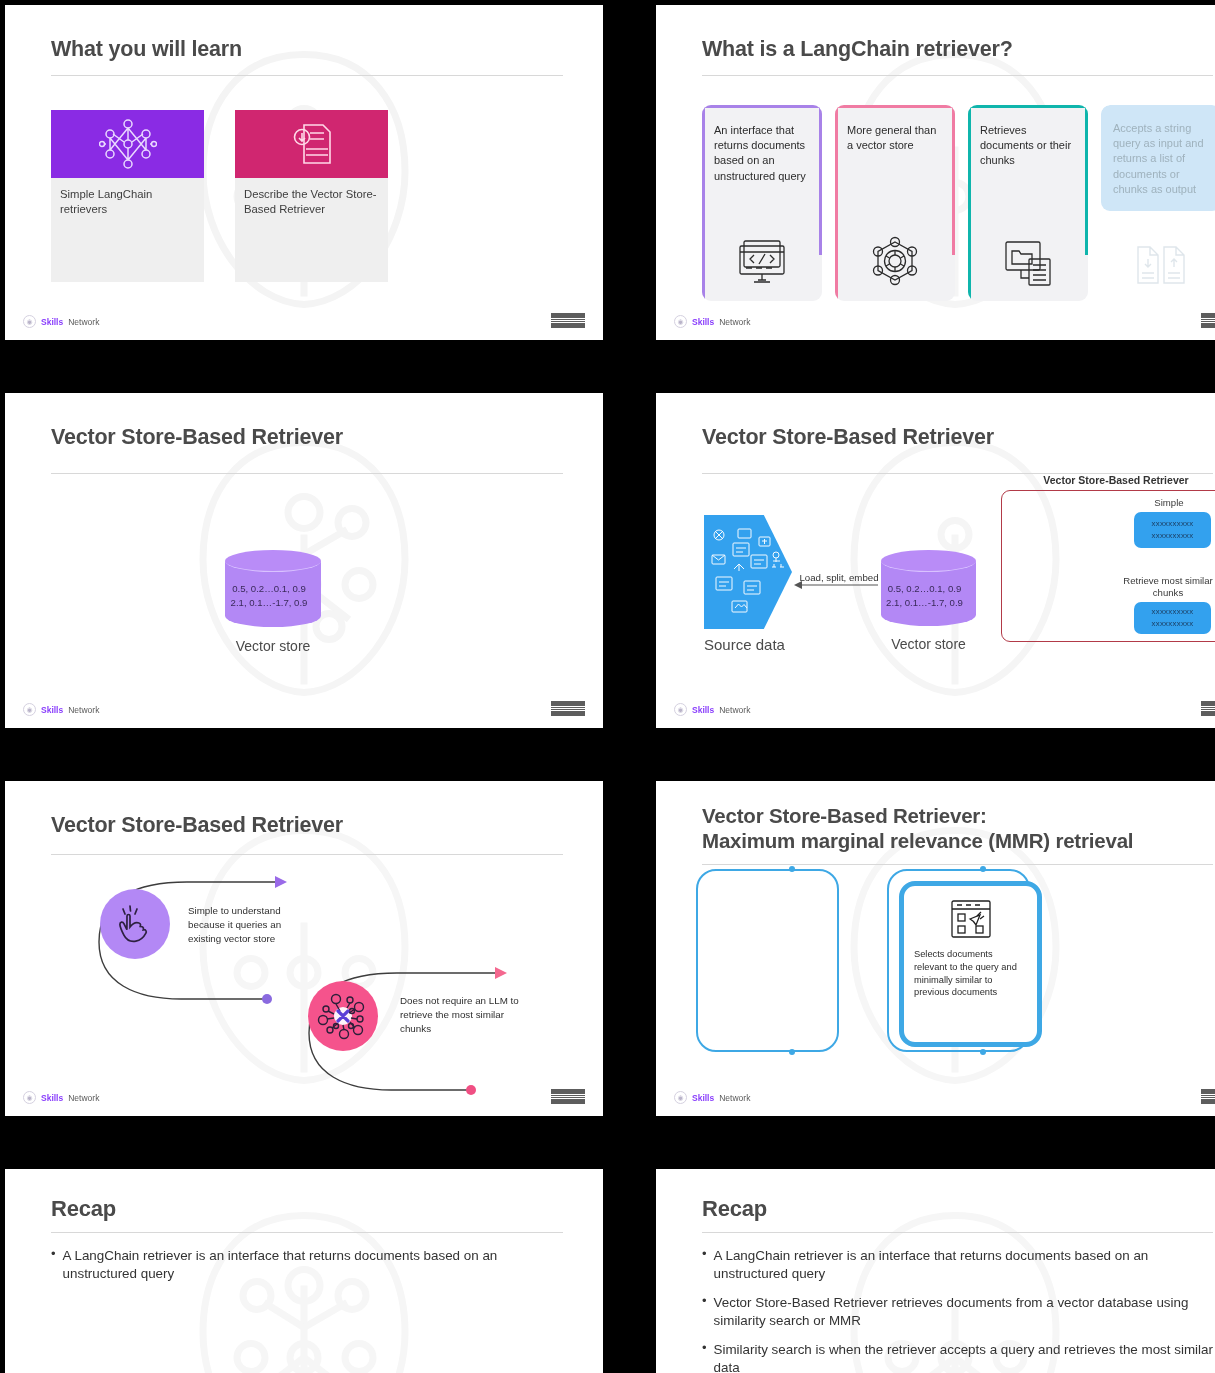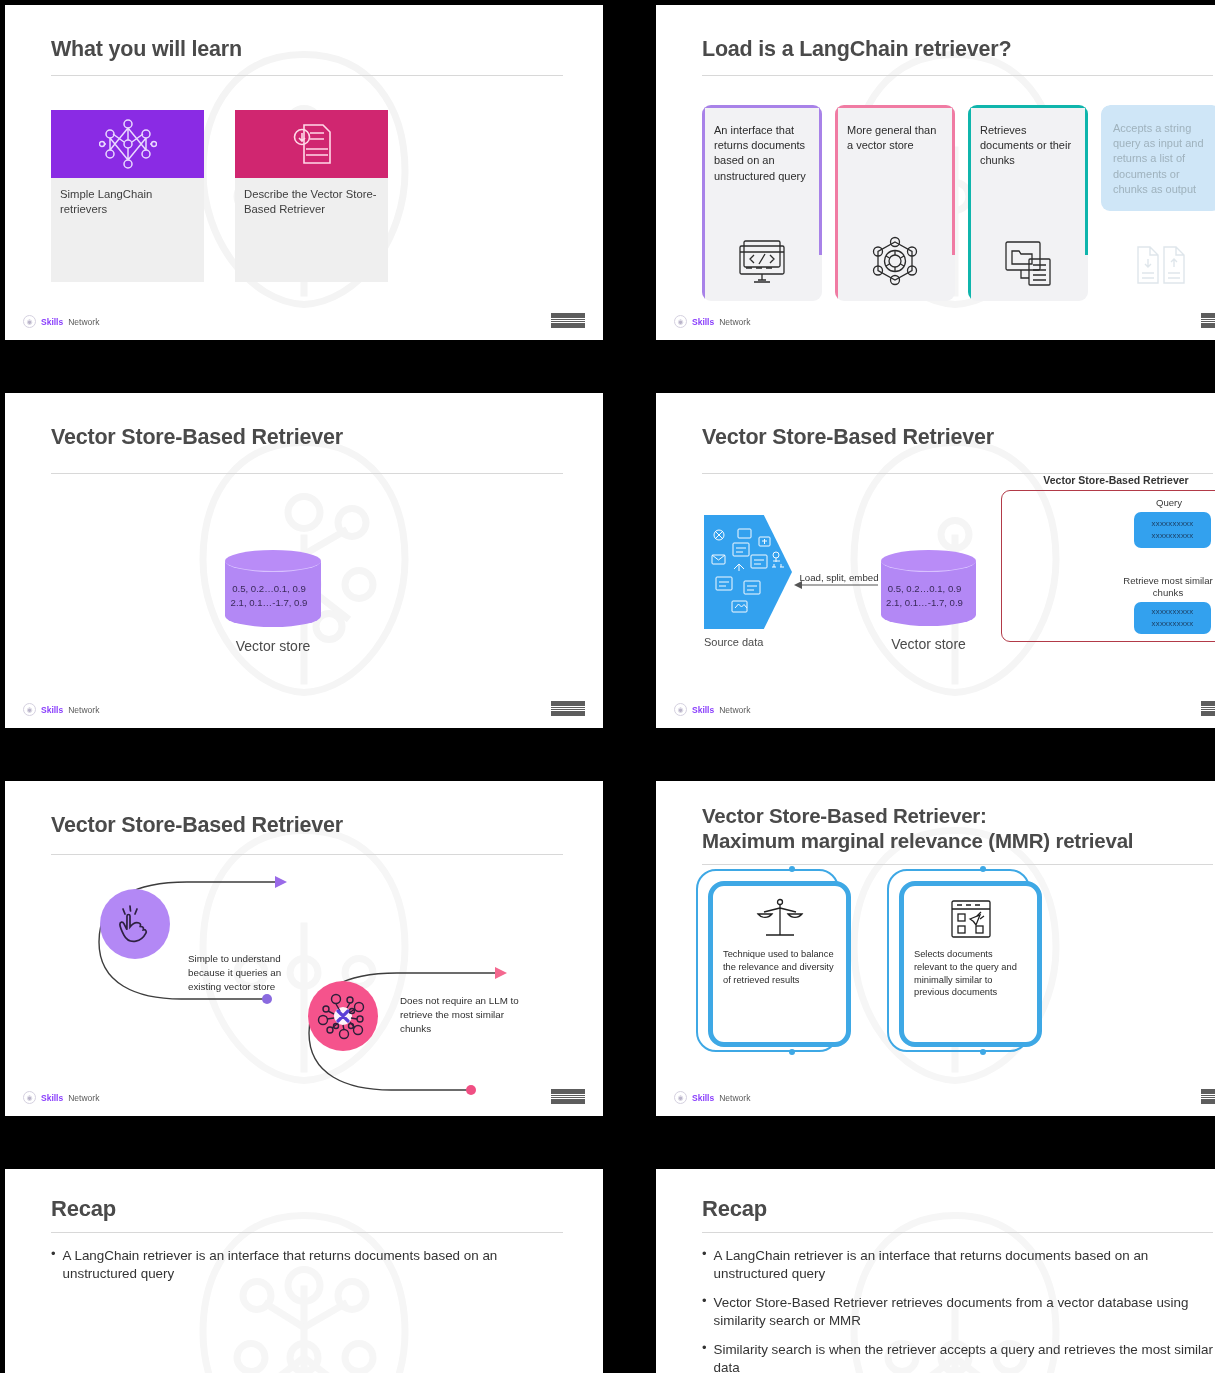--- a/index.html
+++ b/index.html
@@ -98,21 +98,21 @@
   .lc-card.faded .lc-txt { color: #9fb2bd; padding: 0; }
   
   .cyl { position: absolute; }
   .cyl-body { position: absolute; left: 0; right: 0; top: 11px; bottom: 11px; background: #b388f5; }
   .cyl-top { position: absolute; left: 0; right: 0; top: 0; height: 22px; border-radius: 50%; background: #b98cf7; border-bottom: 1px solid #d9c2ff; }
   .cyl-bot { position: absolute; left: 0; right: 0; bottom: 0; height: 22px; border-radius: 50%; background: #b388f5; }
   .cyl-text { position: absolute; left: 0; right: 8px; top: 42%; text-align: center; font-size: 9.6px; color: #3a2a5a; line-height: 1.45; z-index: 3; }
   .cyl-label { position: absolute; text-align: center; font-size: 14px; color: #4a4a4a; }
   
   .hexa { position: absolute; background: #33a1ee; clip-path: polygon(0 0, 68% 0, 100% 50%, 68% 100%, 0 100%); }
-  .hex-label { position: absolute; font-size: 11px; color: #4a4a4a; }
+  .hex-label { position: absolute; font-size: 15px; color: #4a4a4a; }
   .flowtxt { position: absolute; font-size: 9.7px; color: #333; text-align: center; line-height: 1.3; }
   .retr-box { position: absolute; border: 1.4px solid #b23a48; border-radius: 9px; }
   .retr-title { position: absolute; font-size: 10.5px; font-weight: bold; color: #333; text-align: center; }
   .chip { position: absolute; background: #33a1ee; border-radius: 7px; display: flex; flex-direction: column; align-items: center; justify-content: center; font-size: 7.8px; color: #1b3a5c; letter-spacing: 0.3px; line-height: 1.55; }
   .chip-label { position: absolute; font-size: 9.6px; color: #3a3a3a; text-align: center; line-height: 1.3; }
   
   .circ { position: absolute; border-radius: 50%; display: flex; align-items: center; justify-content: center; }
   .s5txt { position: absolute; font-size: 9.8px; color: #303030; line-height: 1.42; }
   
   .mmr-wrap { position: absolute; left: 40px; top: 88px; display: flex; gap: 36px; }
@@ -211,21 +211,21 @@
 
   <div class="slide">
     <div class="canvas">
       <svg class="watermark" viewBox="0 0 230 265">
         <g fill="none" stroke="#f5f5f5" stroke-width="7">
           <path d="M115 8 C50 8 14 58 14 125 C14 192 60 255 115 258 C170 255 216 192 216 125 C216 58 180 8 115 8 Z"></path>
           <line x1="115" y1="100" x2="115" y2="250"></line>
             <circle cx="115" cy="150" r="14"></circle>
         </g>
       </svg>
-      <div class="title">Load is a LangChain retriever?</div>
+      <div class="title">What is a LangChain retriever?</div>
       <div class="title-rule"></div>
 
       <div class="lc-cards">
         <div class="lc-card">
           <div class="edge" style="background:#a882e8"></div>
           <div class="edge-top" style="background:#a882e8"></div>
           <div class="edge-right" style="background:#a882e8;height:150px"></div>
           <div class="lc-txt">An interface that returns documents based on an unstructured query</div>
           <div class="lc-icon">
             <svg width="52" height="50" viewBox="0 0 52 50">
@@ -418,21 +418,21 @@
         <div class="cyl-top"></div>
         <div class="cyl-text">
           <div>0.5, 0.2…0.1, 0.9</div>
           <div>2.1, 0.1…-1.7, 0.9</div>
         </div>
       </div>
       <div class="cyl-label" style="left:225px; top:243px; width:95px;">Vector store</div>
 
       <div class="retr-title" style="left:345px; top:81px; width:230px;">Vector Store-Based Retriever</div>
       <div class="retr-box" style="left:345px; top:97px; width:230px; height:152px;"></div>
-      <div class="chip-label" style="left:468px; top:104px; width:90px;">Query</div>
+      <div class="chip-label" style="left:468px; top:104px; width:90px;">Simple</div>
       <div class="chip" style="left:478px; top:119px; width:77px; height:36px;">
         <div>xxxxxxxxxx</div>
         <div>xxxxxxxxxx</div>
       </div>
       <div class="chip-label" style="left:462px; top:182px; width:100px;">Retrieve most similar chunks</div>
       <div class="chip" style="left:478px; top:209px; width:77px; height:32px;">
         <div>xxxxxxxxxx</div>
         <div>xxxxxxxxxx</div>
       </div>
 
@@ -474,21 +474,21 @@
         <circle cx="190" cy="133" r="5" fill="#8a6adf"></circle>
       </svg>
       <div class="circ" style="left:95px; top:108px; width:70px; height:70px; background:#b388f5;">
         <svg width="42" height="42" viewBox="0 0 42 42">
           <g fill="none" stroke="#2d2040" stroke-width="1.7" stroke-linecap="round">
             <path d="M9 6 l2 5 M16 3 l0.5 5 M23 6 l-2 5"></path>
             <path d="M13 13 c0 -2 3 -2 3 0 v11 c3 -4 6 -5 9 -4 c2 0.6 2 3 0.5 3.8 c3 -1 4.5 1 3.8 3 c2.4 -0.5 3.6 1.6 2.6 3.4 c-1.6 3 -5 7.2 -10 8 c-6 1 -10 -2 -12 -6 c-2 -4 -4 -9 -4 -11 c0 -2.5 3 -3 4 -0.5 l3 6 z"></path>
           </g>
         </svg>
       </div>
-      <div class="s5txt" style="left:183px; top:123px; width:125px;margin-top:48px;">Simple to understand because it queries an existing vector store</div>
+      <div class="s5txt" style="left:183px; top:123px; width:125px;">Simple to understand because it queries an existing vector store</div>
 
       <svg style="position:absolute; left:280px; top:178px;" width="230" height="150" viewBox="0 0 230 150">
         <path d="M212 14 H112 C64 14 24 28 24 74 C24 116 62 131 106 131 H186" fill="none" stroke="#3d3d3d" stroke-width="1.4"></path>
         <path d="M210 8 l12 6 l-12 6 z" fill="#f4688f"></path>
         <circle cx="186" cy="131" r="5" fill="#f04f83"></circle>
       </svg>
       <div class="circ" style="left:303px; top:200px; width:70px; height:70px; background:#f5538c;">
         <svg width="58" height="58" viewBox="0 0 58 58">
           <g fill="none" stroke="#2d1f3a" stroke-width="1.4">
             <circle cx="29" cy="29" r="9" fill="#fdf4fa" stroke="none"></circle>
@@ -542,33 +542,20 @@
         <div>Vector Store-Based Retriever:</div>
         <div>Maximum marginal relevance (MMR) retrieval</div>
       </div>
       <div class="title-rule two"></div>
 
       <div class="mmr-wrap">
         <div class="mmr-outer">
           <div class="mmr-ring"></div>
           <div class="mmr-dot" style="left:93px; top:-3px;"></div>
           <div class="mmr-dot" style="left:93px; top:180px;"></div>
-          <div class="mmr-card">
-            <div class="mmr-icon">
-              <svg width="48" height="42" viewBox="0 0 48 42">
-                <g fill="none" stroke="#1f1f1f" stroke-width="1.3">
-                  <circle cx="24" cy="4" r="2.5"></circle>
-                  <path d="M24 7 v30 M10 37 h28"></path>
-                  <path d="M24 10 L8 14 M24 10 L40 14"></path>
-                  <path d="M2 16 a9 9 0 0 0 14 0 z M32 16 a9 9 0 0 0 14 0 z"></path>
-                </g>
-              </svg>
-            </div>
-            <div class="mmr-txt">Technique used to balance the relevance and diversity of retrieved results</div>
-          </div>
         </div>
 
         <div class="mmr-outer">
           <div class="mmr-ring"></div>
           <div class="mmr-dot" style="left:93px; top:-3px;"></div>
           <div class="mmr-dot" style="left:93px; top:180px;"></div>
           <div class="mmr-card">
             <div class="mmr-icon">
               <svg width="44" height="42" viewBox="0 0 44 42">
                 <g fill="none" stroke="#1f1f1f" stroke-width="1.3">

